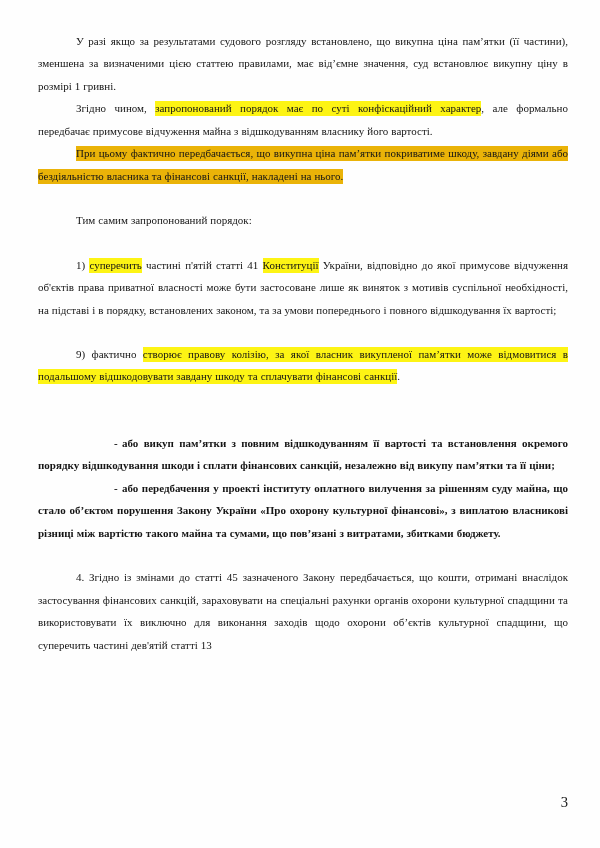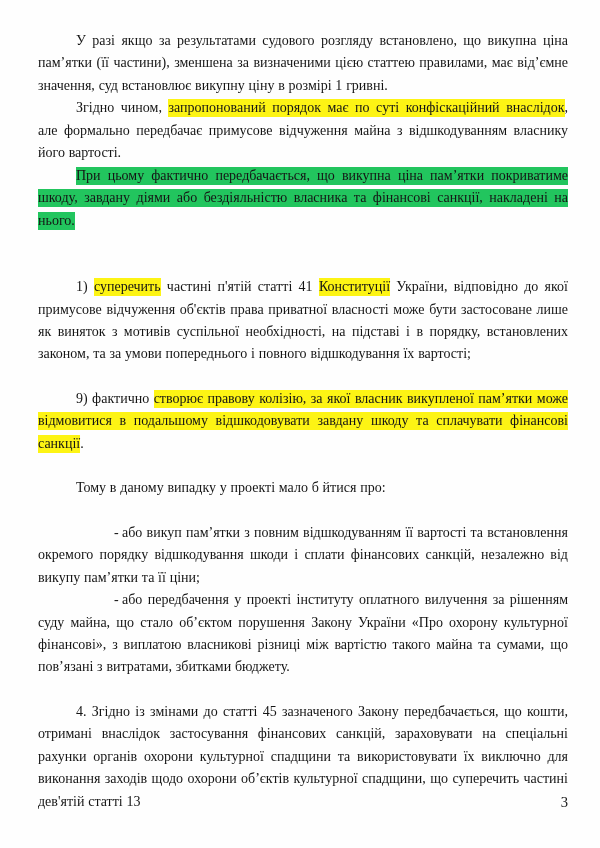--- a/index.html
+++ b/index.html
@@ -22,30 +22,31 @@
   }
   .doc-body {
     position: absolute;
     left: 38px;
     top: 30px;
     width: 530px;
   }
   p.para {
     margin: 0;
     padding: 0;
-    font-size: 14px;
+    font-size: 11px;
     line-height: 22.45px;
     text-align: justify;
     text-indent: 38px;
     -webkit-hyphens: none;
     hyphens: none;
     word-spacing: 0.02em;
   }
   p.para.dash {
     text-indent: 38px;
+    font-weight: bold;
   }
   .gap-sm { height: 0px; }
   .gap-lg { height: 22px; }
   .hl {
     background: #fdf414;
     box-decoration-break: clone;
     -webkit-box-decoration-break: clone;
     padding: 1px 0 2px 0;
   }
   .page-number {
@@ -64,35 +65,35 @@
 </head>
 <body style="color: rgb(21, 21, 21);">
 
 <div class="page" style="background: rgb(254, 254, 254);">
 
   <div class="doc-body">
 
     <p class="para"><span>У разі якщо за результатами судового розгляду встановлено, що викупна ціна памʼятки (її частини), зменшена за визначеними цією статтею правилами, має відʼємне значення, суд встановлює викупну ціну в розмірі 1 гривні.</span></p>
     <div class="gap-sm"></div>
 
-    <p class="para"><span>Згідно чином, </span><span class="hl" style="background: rgb(253, 244, 20);">запропонований порядок має по суті конфіскаційний внаслідок</span><span>, але формально передбачає примусове відчуження майна з відшкодуванням власнику його вартості.</span></p>
+    <p class="para"><span>Згідно чином, </span><span class="hl" style="background: rgb(253, 244, 20);">запропонований порядок має по суті конфіскаційний характер</span><span>, але формально передбачає примусове відчуження майна з відшкодуванням власнику його вартості.</span></p>
     <div class="gap-sm"></div>
 
-    <p class="para"><span class="hl" style="background: #22c55e;">При цьому фактично передбачається, що викупна ціна памʼятки покриватиме шкоду, завдану діями або бездіяльністю власника та фінансові санкції, накладені на нього.</span></p>
+    <p class="para"><span class="hl" style="background: #eab308;">При цьому фактично передбачається, що викупна ціна памʼятки покриватиме шкоду, завдану діями або бездіяльністю власника та фінансові санкції, накладені на нього.</span></p>
     <div class="gap-lg"></div>
 
+    <p class="para"><span>Тим самим запропонований порядок:</span></p>
     <div class="gap-lg"></div>
 
     <p class="para"><span>1) </span><span class="hl" style="background: rgb(253, 244, 20);">суперечить</span><span> частині п'ятій статті 41 </span><span class="hl" style="background: rgb(253, 244, 20);">Конституції</span><span> України, відповідно до якої примусове відчуження об'єктів права приватної власності може бути застосоване лише як виняток з мотивів суспільної необхідності, на підставі і в порядку, встановлених законом, та за умови попереднього і повного відшкодування їх вартості;</span></p>
     <div class="gap-lg"></div>
 
     <p class="para"><span>9) фактично </span><span class="hl" style="background: rgb(253, 244, 20);">створює правову колізію, за якої власник викупленої памʼятки може відмовитися в подальшому відшкодовувати завдану шкоду та сплачувати фінансові санкції</span><span>.</span></p>
     <div class="gap-lg"></div>
 
-    <p class="para"><span>Тому в даному випадку у проекті мало б йтися про:</span></p>
     <div class="gap-lg"></div>
 
     <p class="para dash"><span class="dash-lead">-</span><span>або викуп памʼятки з повним відшкодуванням її вартості та встановлення окремого порядку відшкодування шкоди і сплати фінансових санкцій, незалежно від викупу памʼятки та її ціни;</span></p>
     <div class="gap-sm"></div>
 
     <p class="para dash"><span class="dash-lead">-</span><span>або передбачення у проекті інституту оплатного вилучення за рішенням суду майна, що стало обʼєктом порушення Закону України «Про охорону культурної фінансові», з виплатою власникові різниці між вартістю такого майна та сумами, що повʼязані з витратами, збитками бюджету.</span></p>
     <div class="gap-lg"></div>
 
     <p class="para"><span>4. Згідно із змінами до статті 45 зазначеного Закону передбачається, що кошти, отримані внаслідок застосування фінансових санкцій, зараховувати  на спеціальні рахунки органів охорони культурної спадщини та використовувати їх виключно для виконання заходів щодо охорони обʼєктів культурної спадщини, що суперечить частині дев'ятій статті 13</span></p>
 

